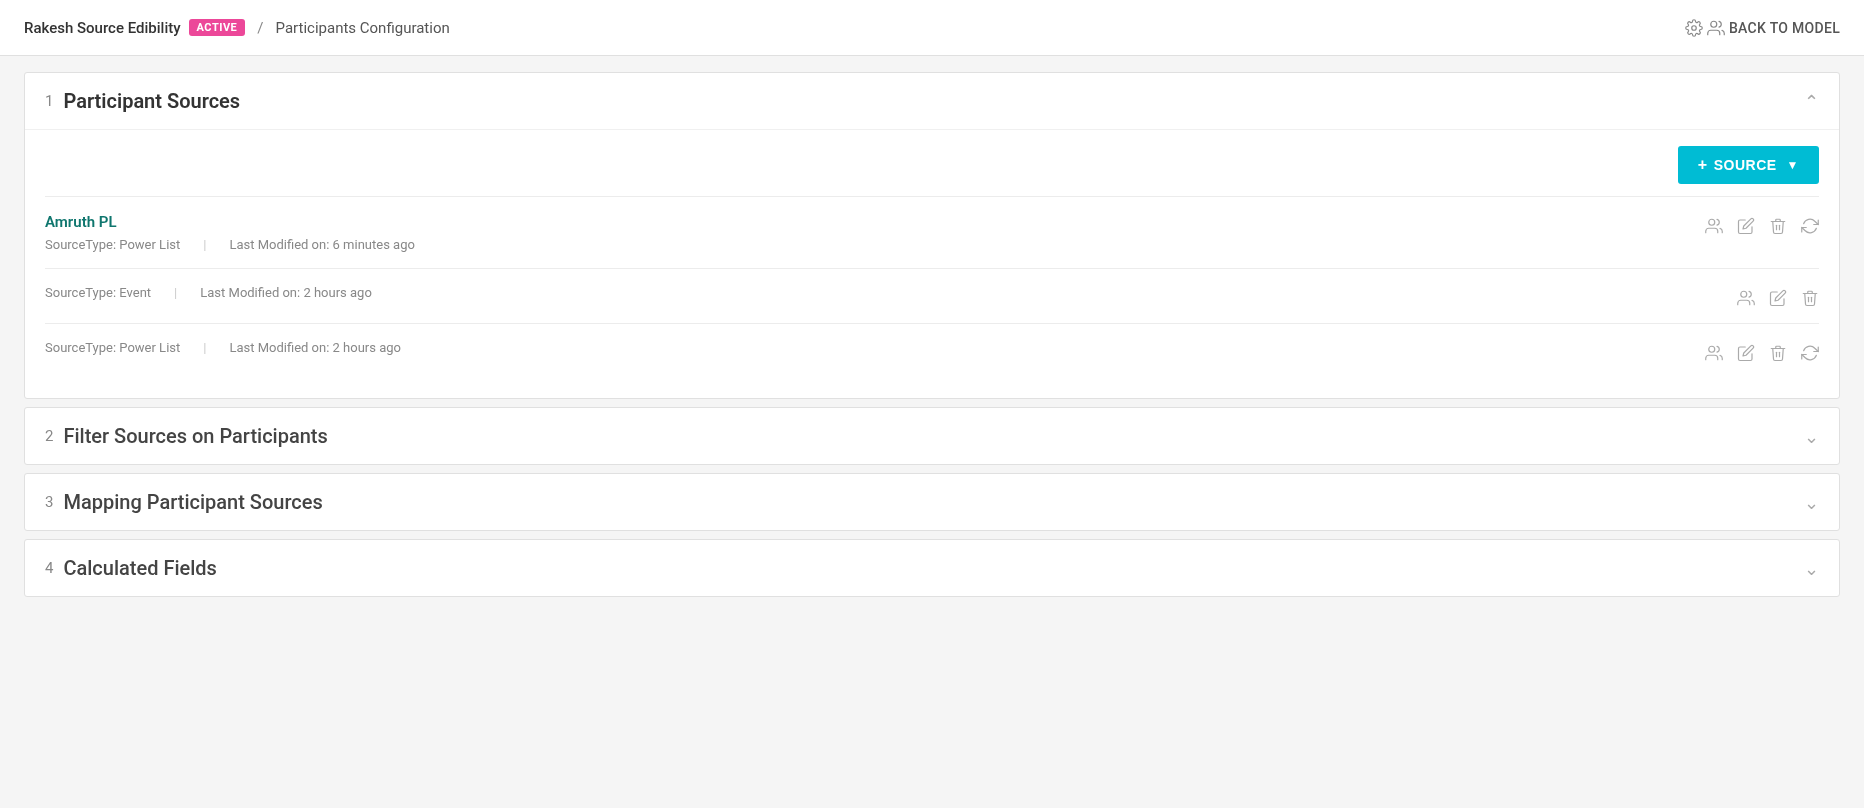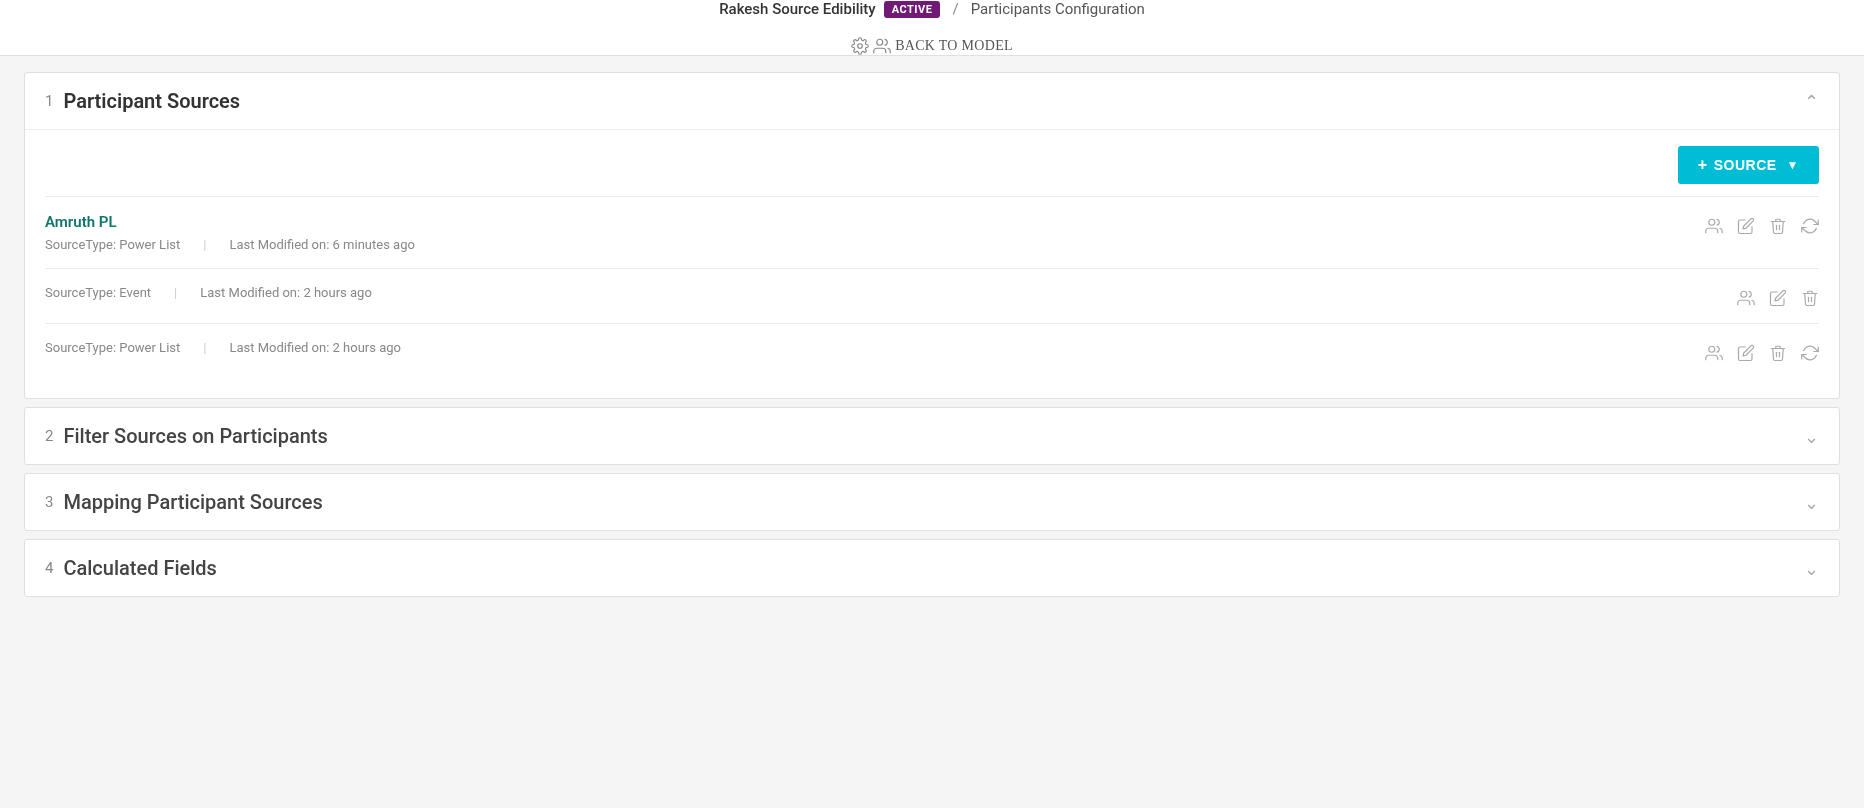--- a/index.html
+++ b/index.html
@@ -12,54 +12,52 @@
 
     
     .header {
       display: flex;
       align-items: center;
       justify-content: space-between;
       background: #fff;
       padding: 0 24px;
       height: 56px;
       border-bottom: 1px solid #e0e0e0;
-      flex-direction: column;
     }
     .header-left {
       display: flex;
       align-items: center;
       gap: 8px;
       font-size: 15px;
       color: #444;
     }
     .header-left .app-name {
       font-weight: 500;
       color: #333;
     }
     .active-badge {
-      background: #701a75;
+      background: #ec4899;
       color: #fff;
       font-size: 11px;
       font-weight: 700;
       padding: 2px 8px;
       border-radius: 3px;
       letter-spacing: 0.5px;
     }
     .breadcrumb-sep {
       color: #888;
       margin: 0 4px;
     }
     .breadcrumb-page {
       color: #555;
     }
     .header-right {
       display: flex;
       align-items: center;
       gap: 4px;
-      font-family: Liberation Serif, serif;
     }
     .header-icon {
       color: #888;
       cursor: pointer;
       font-size: 18px;
       display: flex;
       align-items: center;
     }
     .back-to-model {
       color: #555;

